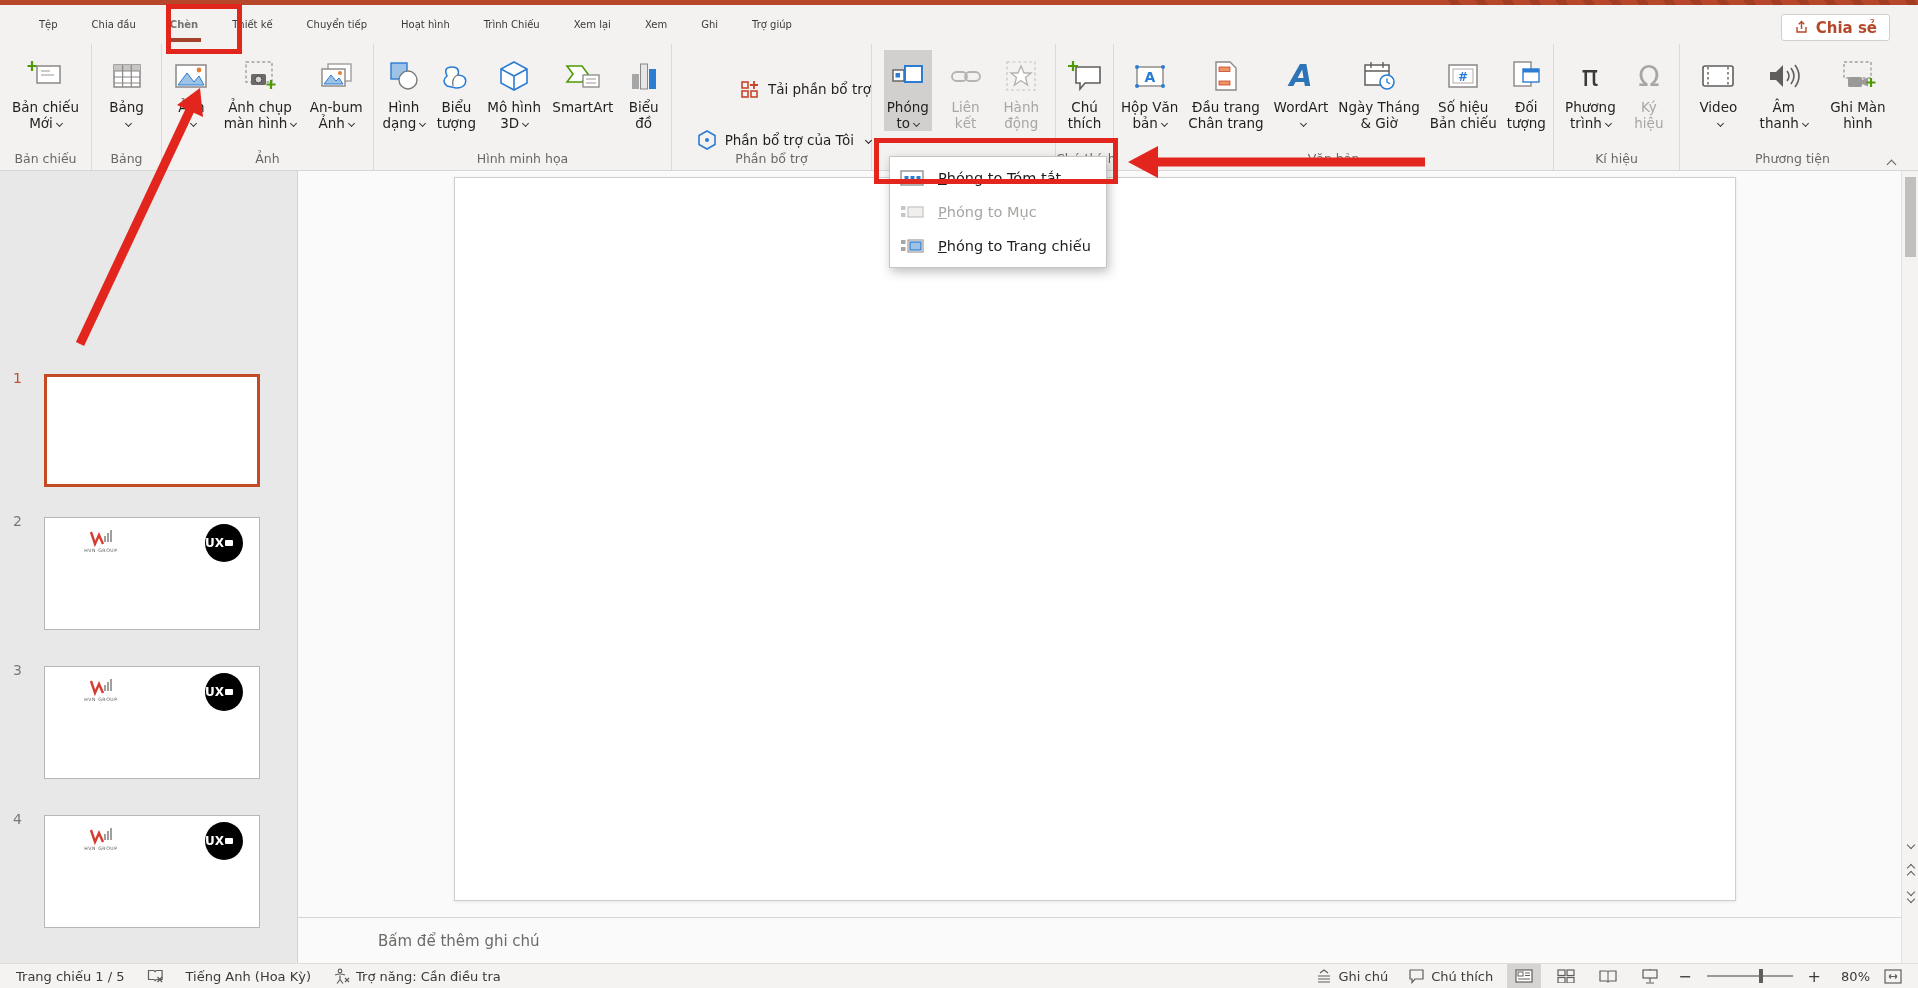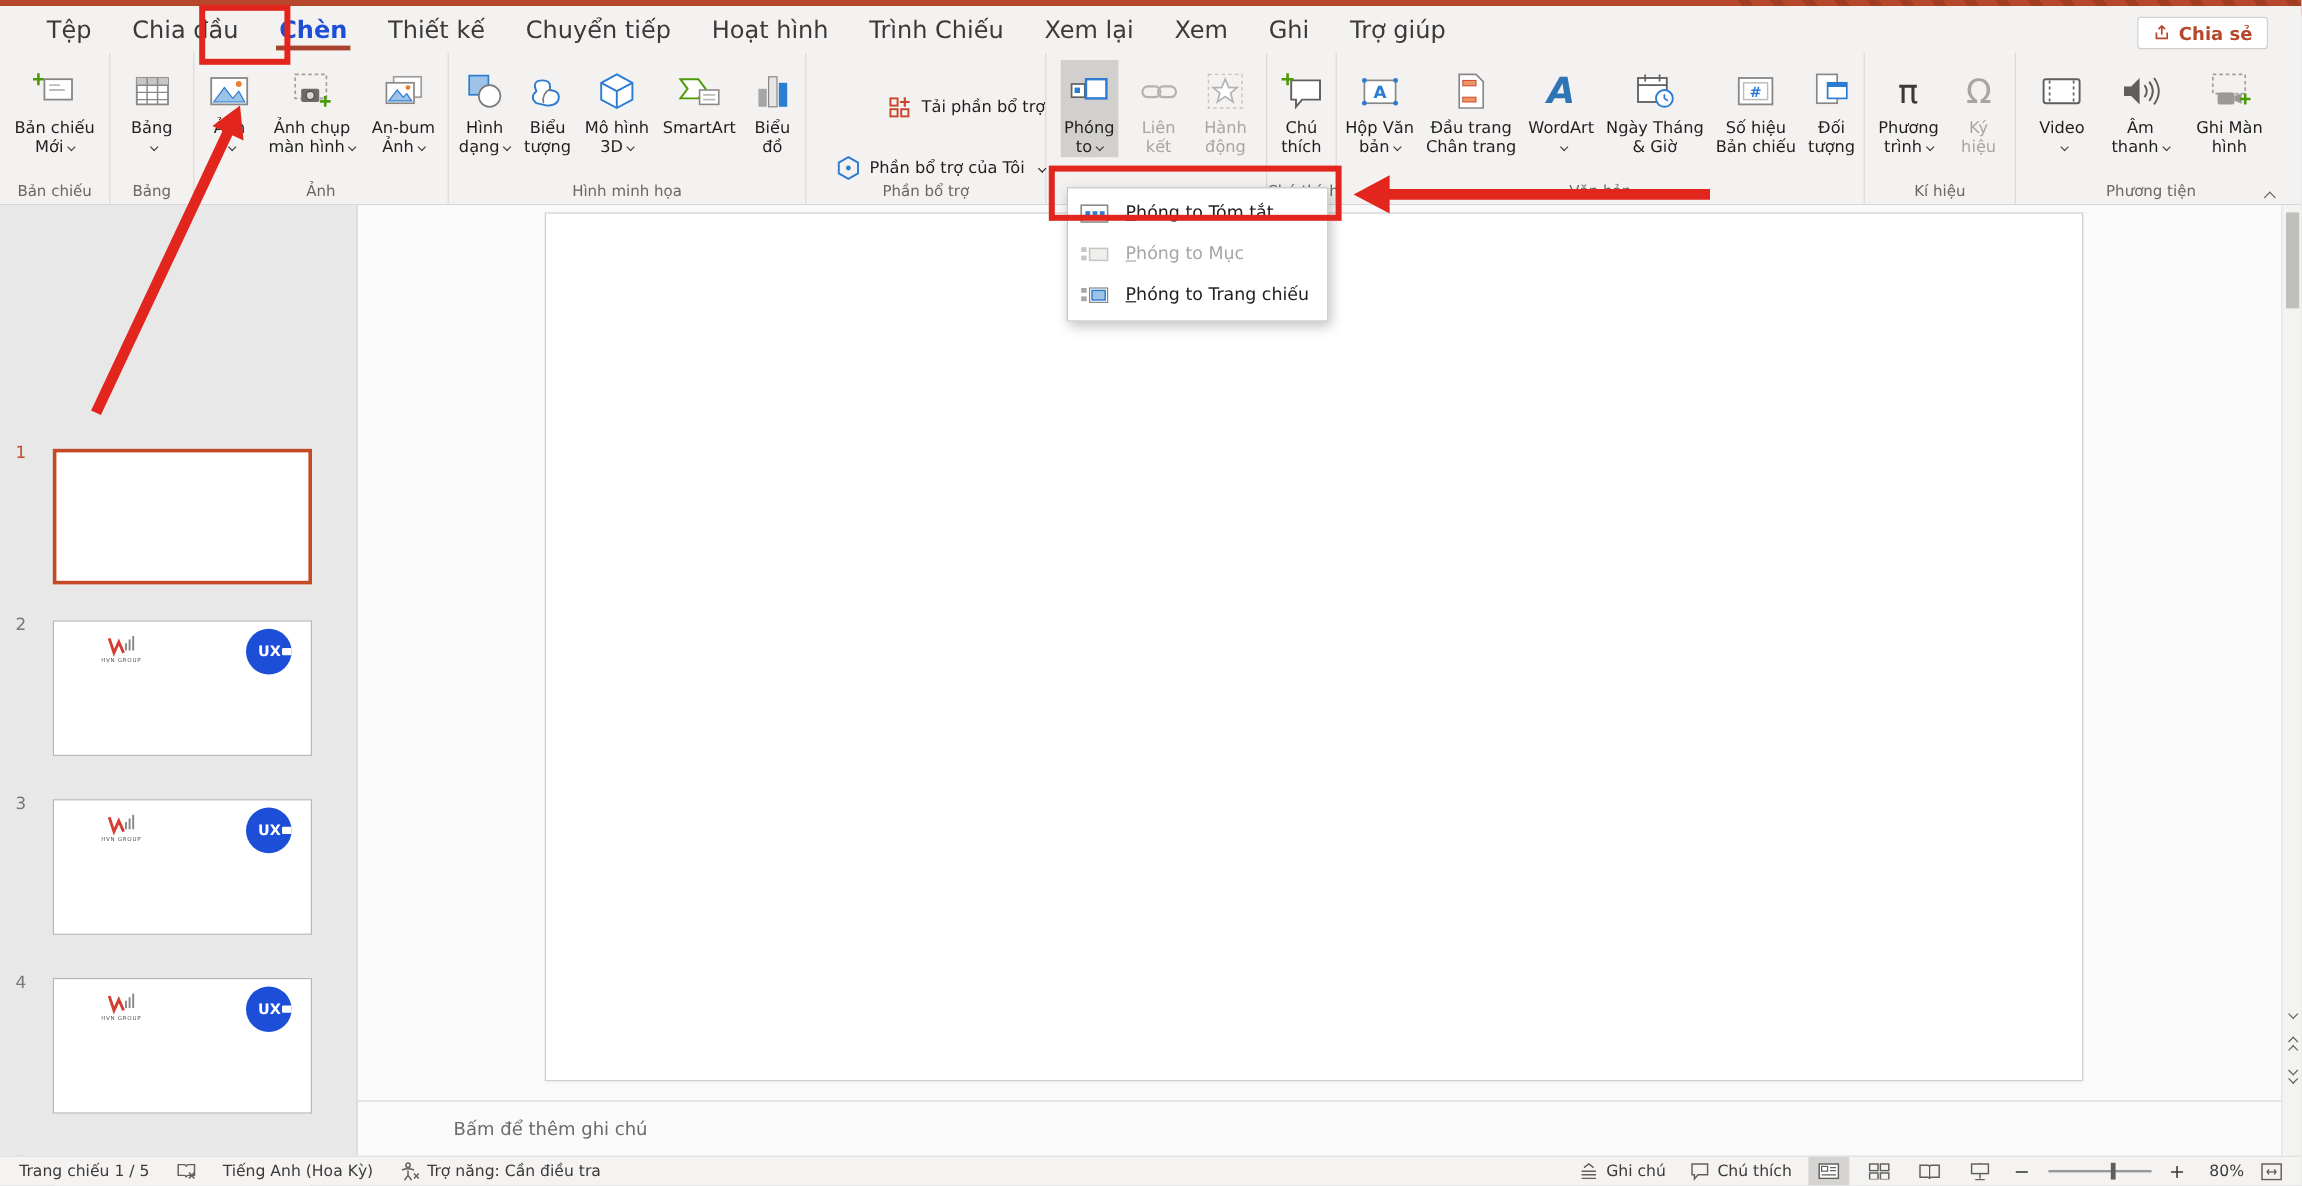--- a/index.html
+++ b/index.html
@@ -11,22 +11,22 @@
   
   .titlestrip { position:absolute; left:0; top:0; width:1918px; height:5px; background:#b7472a; }
   .titlestrip-right { position:absolute; left:1440px; top:0; width:478px; height:13px;
       background:repeating-linear-gradient(55deg,#b7472a 0 14px,#a23d24 14px 22px); }
 
   
   .menubar { position:absolute; left:0; top:5px; width:1918px; height:39px; background:#f4f2f1;
              display:flex; align-items:center; }
   .tabs { display:flex; align-items:center; height:100%; padding-left:22px; }
   .tab { position:relative; height:100%; display:flex; align-items:center; padding:0 17px;
-         font-size:20px; color:#3b3a39; white-space:nowrap; cursor:default; }
-  .tab.active { color:#1d4ed8; font-weight:bold; }
+         font-size:10px; color:#3b3a39; white-space:nowrap; cursor:default; }
+  .tab.active { color:#737373; font-weight:bold; }
   .tab.active::after { content:""; position:absolute; left:14px; right:14px; bottom:2px; height:4px; background:#a5412c; }
   .share-btn { position:absolute; right:28px; top:9px; height:27px; background:#fff; border:1px solid #d2d0ce;
                border-radius:3px; display:flex; align-items:center; gap:7px; padding:0 12px;
                color:#b7472a; font-size:15px; font-weight:bold; }
 
   
   .ribbon { position:absolute; left:0; top:44px; width:1918px; height:127px; background:#f4f2f1;
             border-bottom:1px solid #d8d6d4; display:flex; }
   .rgroup { position:relative; height:100%; border-right:1px solid #dcdad8; flex:none;
             display:flex; justify-content:space-evenly; align-items:flex-start; padding-top:6px; }
@@ -47,22 +47,22 @@
 
   
   .workspace { position:absolute; left:0; top:171px; width:1918px; height:792px; display:flex; }
   .slide-panel { width:298px; height:100%; background:#e9e8e8; border-right:1px solid #d6d4d2;
                  padding-top:20px; flex:none; position:relative; }
   .thumb-row { position:absolute; left:0; width:100%; }
   .thumb-num { position:absolute; left:13px; top:-4px; font-size:14px; color:#7a7876; }
   .thumb-num.sel { color:#c0502a; }
   .thumb { position:absolute; left:44px; top:0; width:216px; height:113px; background:#fff; border:1px solid #b9b7b5; }
   .thumb.sel { border:3px solid #c44a26; }
-  .uxbadge { position:absolute; border-radius:50%; background:#1d4ed8; color:#fff; display:flex;
-             align-items:center; justify-content:flex-end; gap:1px; font-weight:bold; }
+  .uxbadge { position:absolute; border-radius:50%; background:#000000; color:#fff; display:flex;
+             align-items:center; justify-content:flex-start; gap:1px; font-weight:bold; }
   .uxbadge .sq { background:#fff; border-radius:1px; }
 
   .editor-col { flex:1; display:flex; flex-direction:column; background:#fbfafa; }
   .editor-area { position:relative; height:746px; }
   .canvas { position:absolute; left:156px; top:6px; width:1282px; height:724px; background:#fff;
             border:1px solid #d1cfce; box-shadow:0 1px 3px rgba(0,0,0,.08); }
   .notes-bar { height:46px; border-top:1px solid #d8d6d4; display:flex; align-items:center;
                padding-left:80px; font-size:15px; color:#6b6a68; background:#fbfafa; }
 
   .v-scrollbar { width:17px; height:100%; background:#f4f3f2; border-left:1px solid #e4e2e1; position:relative; flex:none; }

